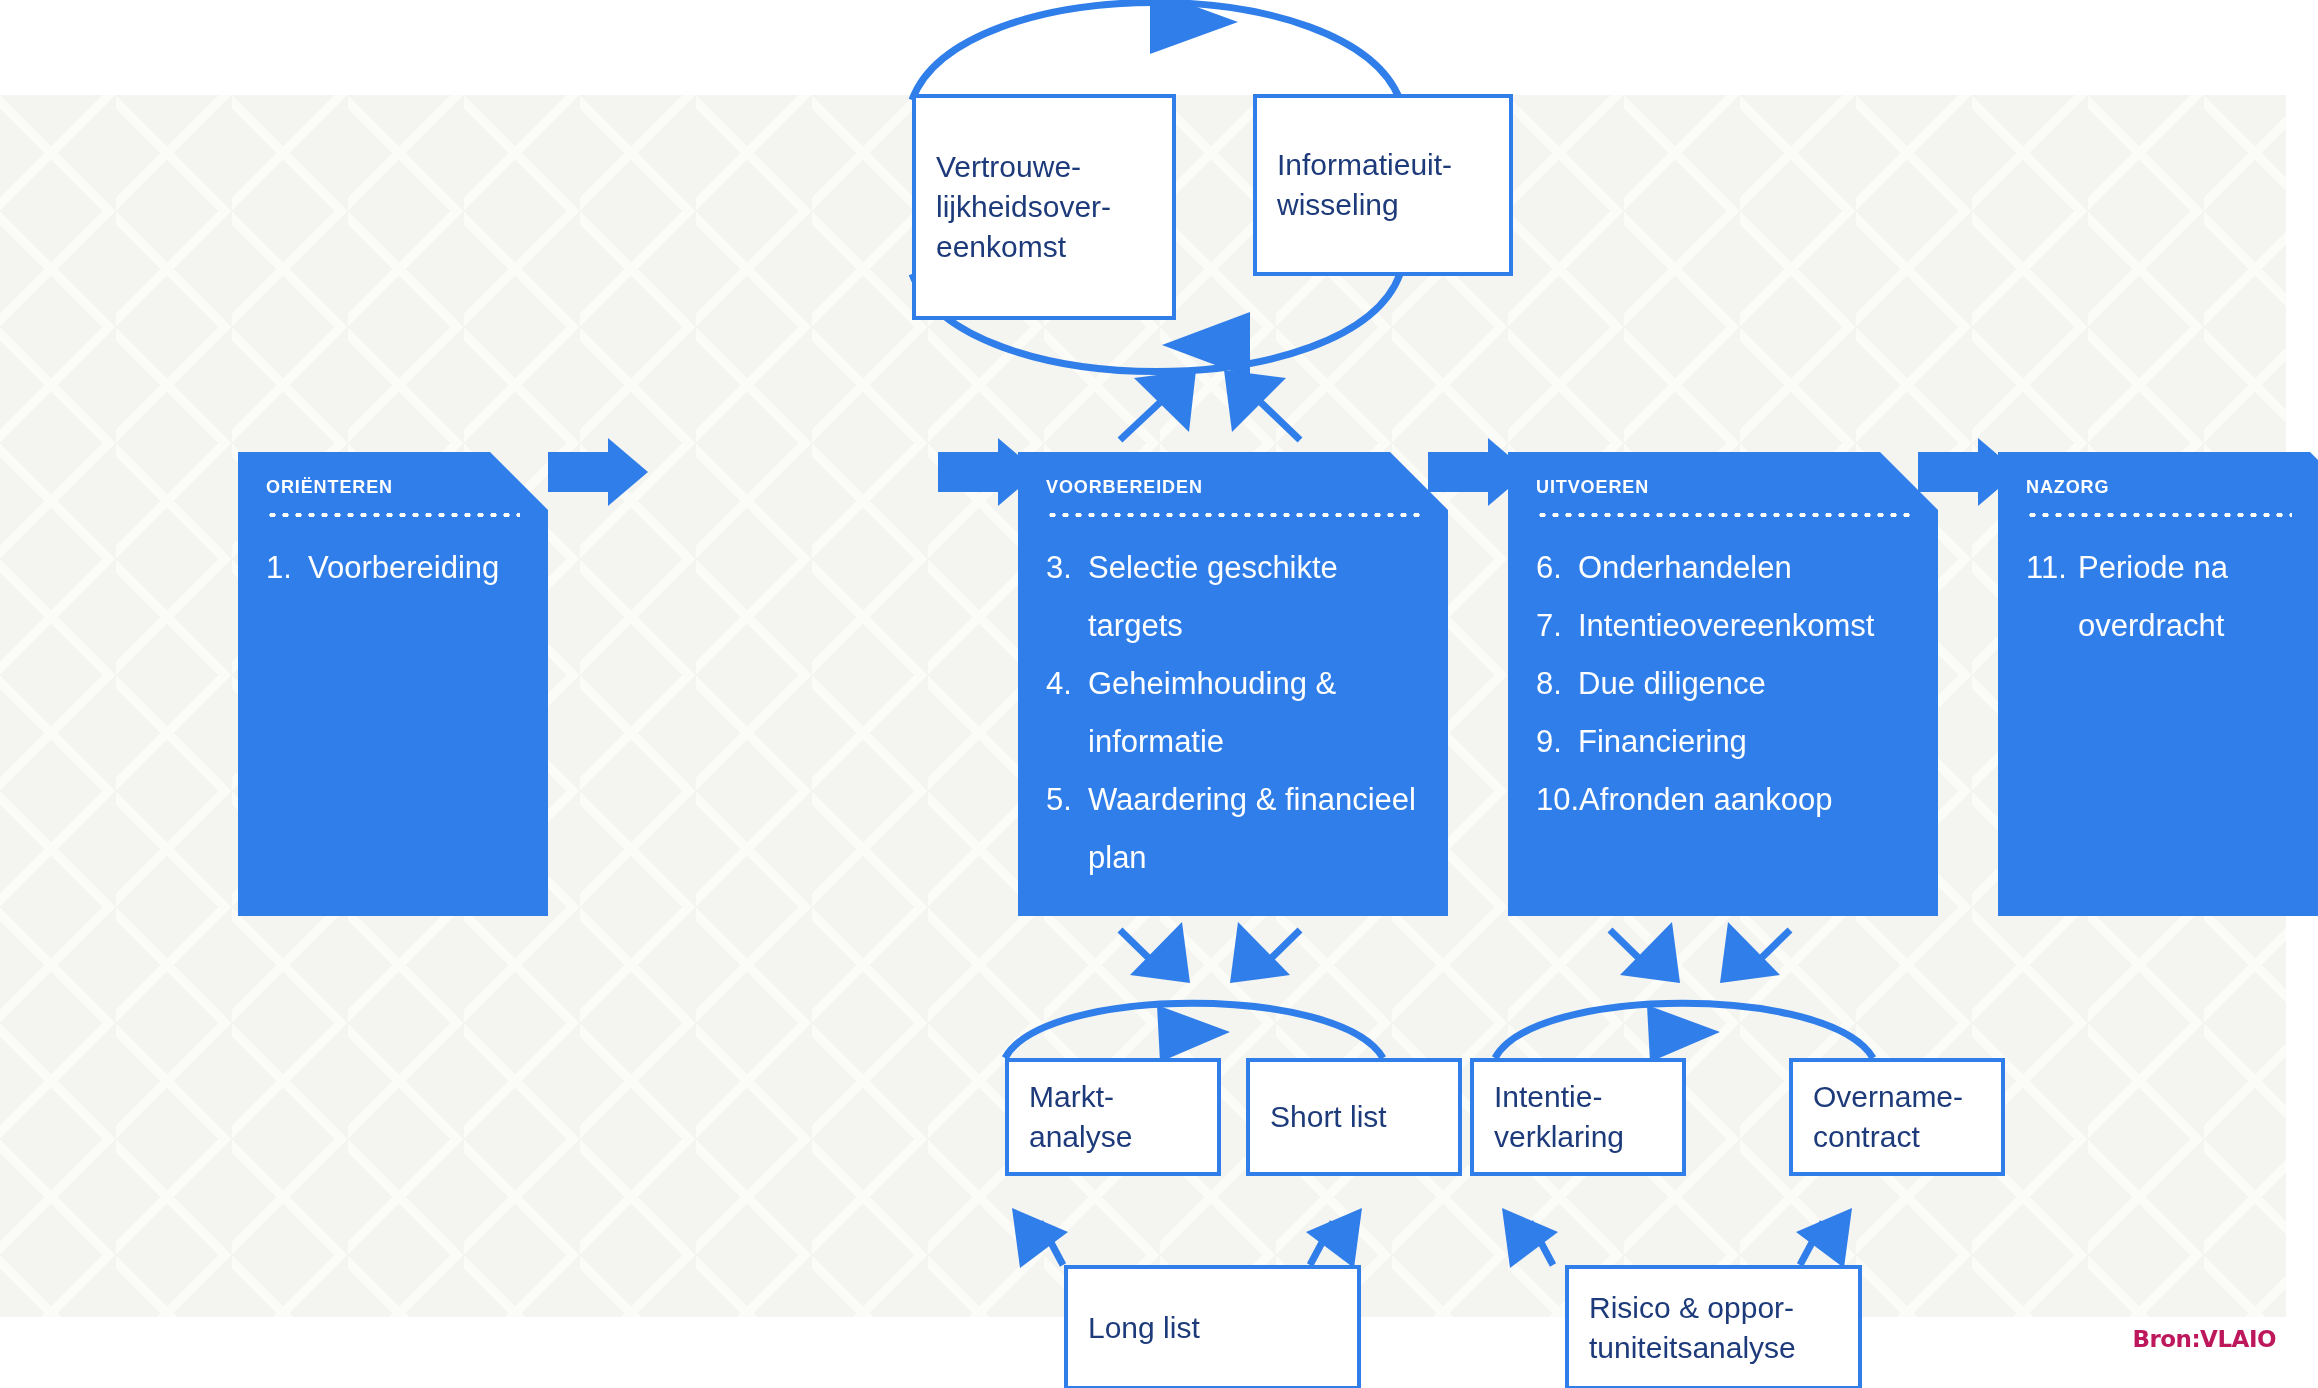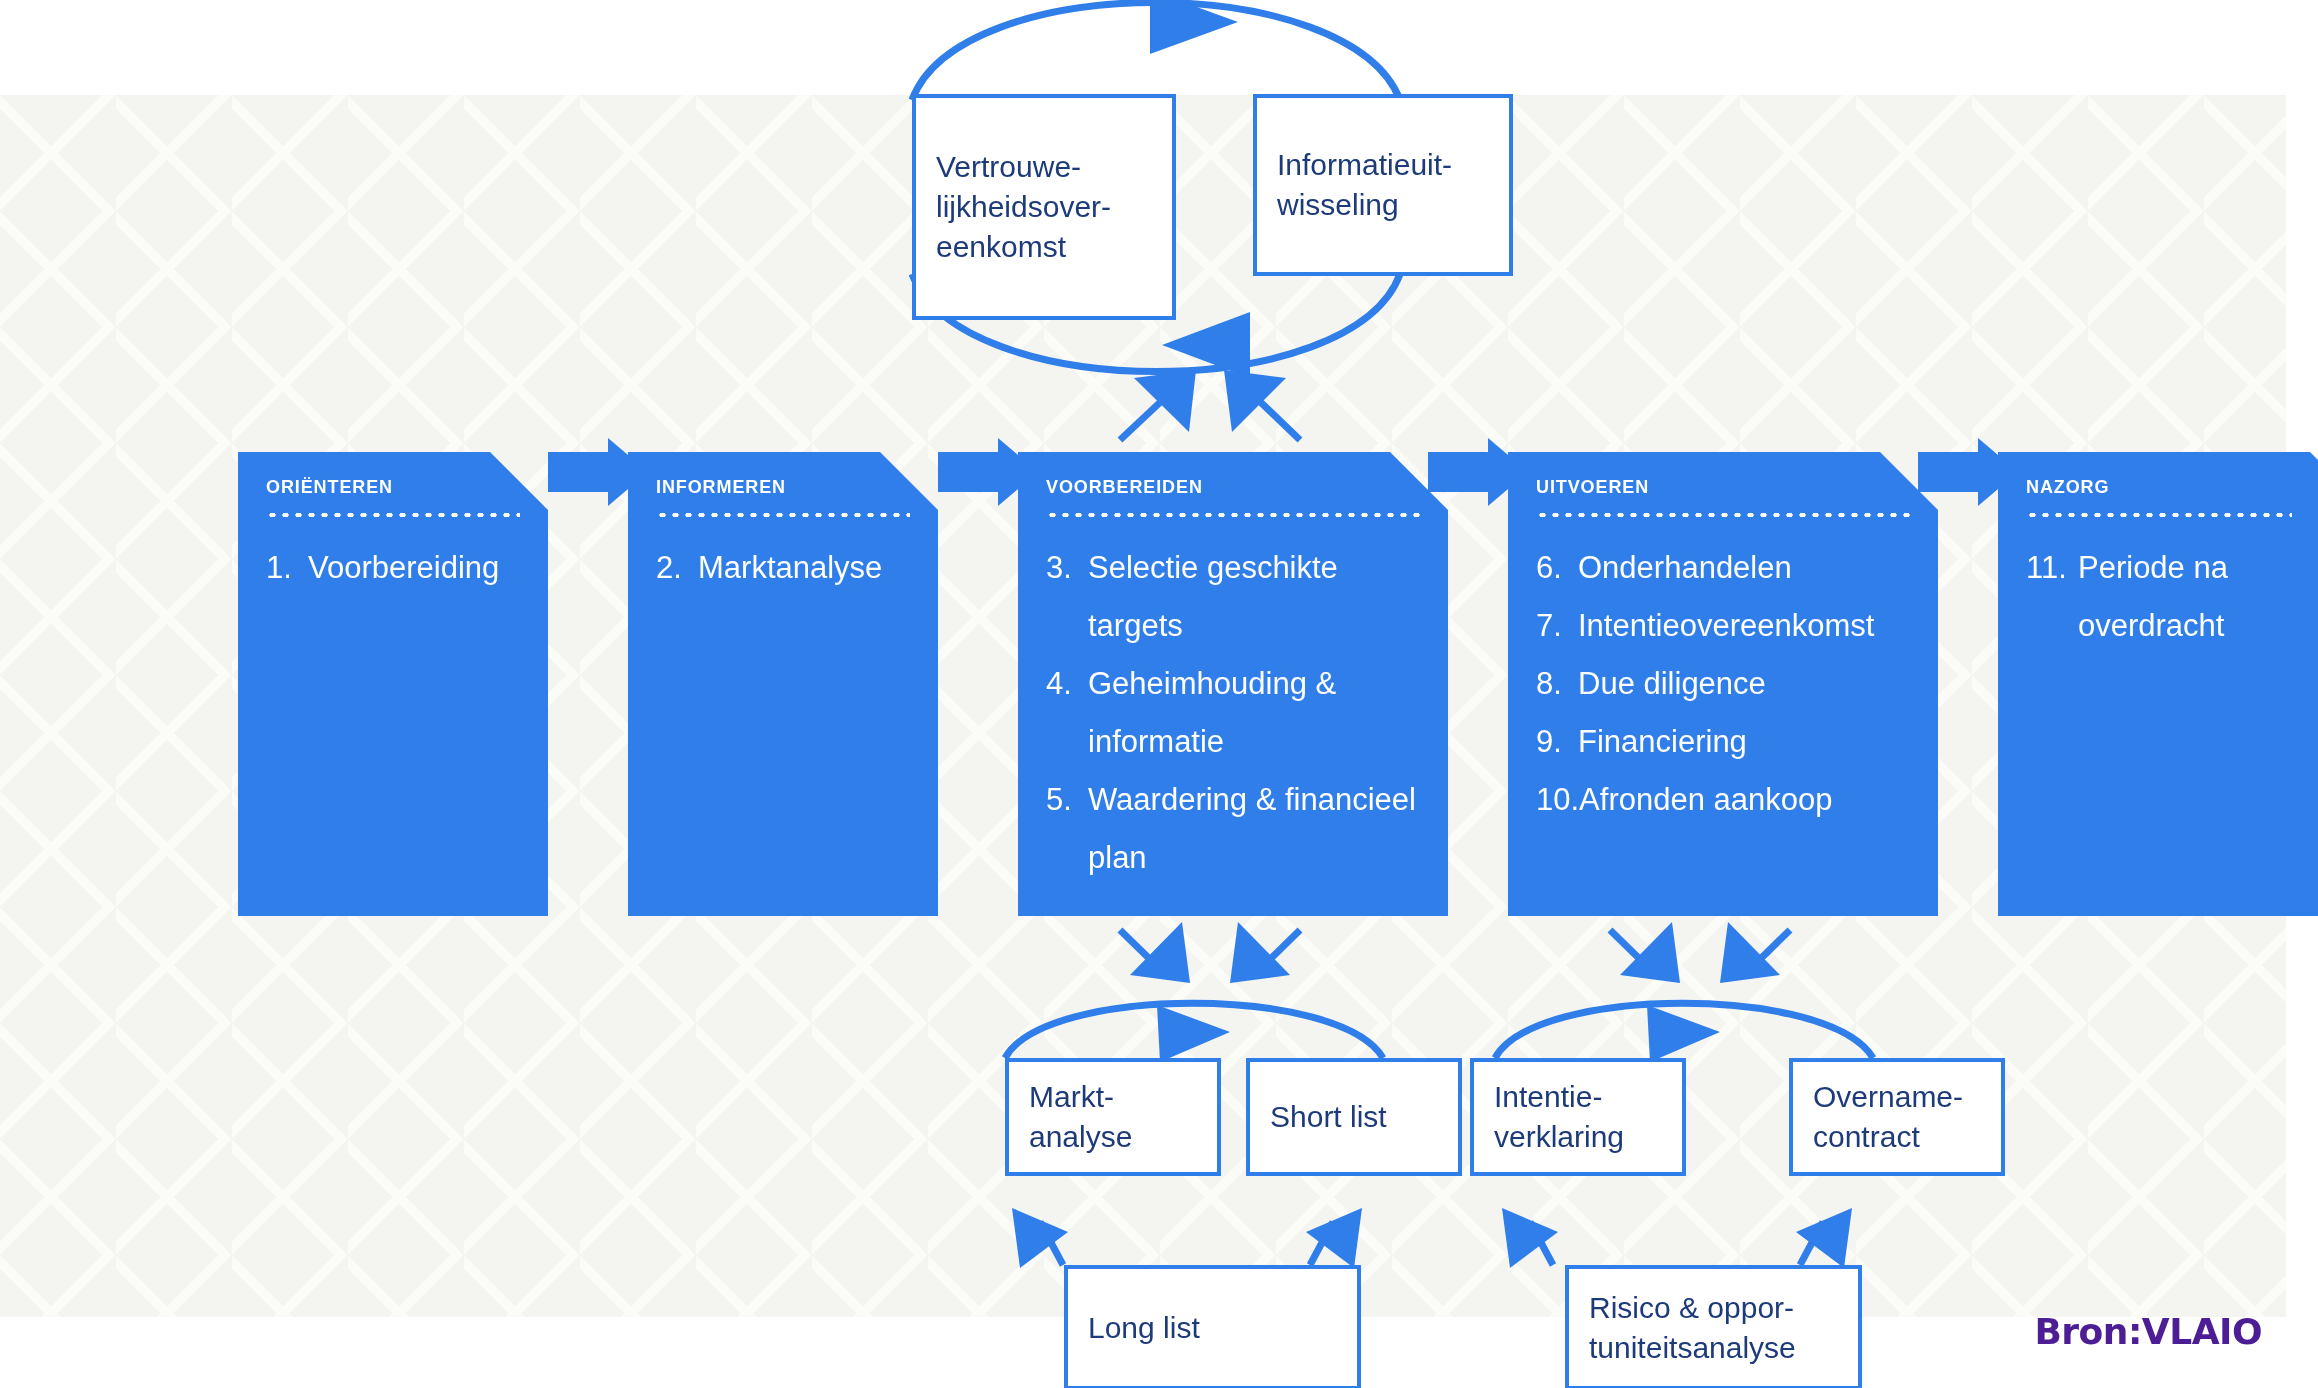--- a/index.html
+++ b/index.html
@@ -80,24 +80,24 @@
     font-size:30px;
     line-height:40px;
     display:flex;
     align-items:center;
     padding:0 20px;
   }
 
   
   #bron{
     position:absolute;
-    right:56px; bottom:36px;
-    color:#4c1d95;
+    right:42px; bottom:36px;
+    color:#be185d;
     font-weight:bold;
-    font-size:36px;
+    font-size:23px;
     letter-spacing:-0.5px;
     font-family:"DejaVu Sans", sans-serif;
   }
 </style>
 </head>
 <body>
 
 <div id="stage">
 
   <div id="bg-pattern"></div>
@@ -208,30 +208,20 @@
     <div class="stage-title">ORIËNTEREN</div>
     <div class="stage-rule"></div>
     <ul class="stage-list">
       <li>
         <span class="num">1.</span>
         <span class="txt">Voorbereiding</span>
       </li>
     </ul>
   </div>
 
-  <div class="stage-card notched" style="left:628px;top:452px;width:310px;height:464px;">
-    <div class="stage-title">INFORMEREN</div>
-    <div class="stage-rule"></div>
-    <ul class="stage-list">
-      <li>
-        <span class="num">2.</span>
-        <span class="txt">Marktanalyse</span>
-      </li>
-    </ul>
-  </div>
 
   <div class="stage-card notched" style="left:1018px;top:452px;width:430px;height:464px;">
     <div class="stage-title">VOORBEREIDEN</div>
     <div class="stage-rule"></div>
     <ul class="stage-list">
       <li>
         <span class="num">3.</span>
         <span class="txt">Selectie geschikte targets</span>
       </li>
       <li>

